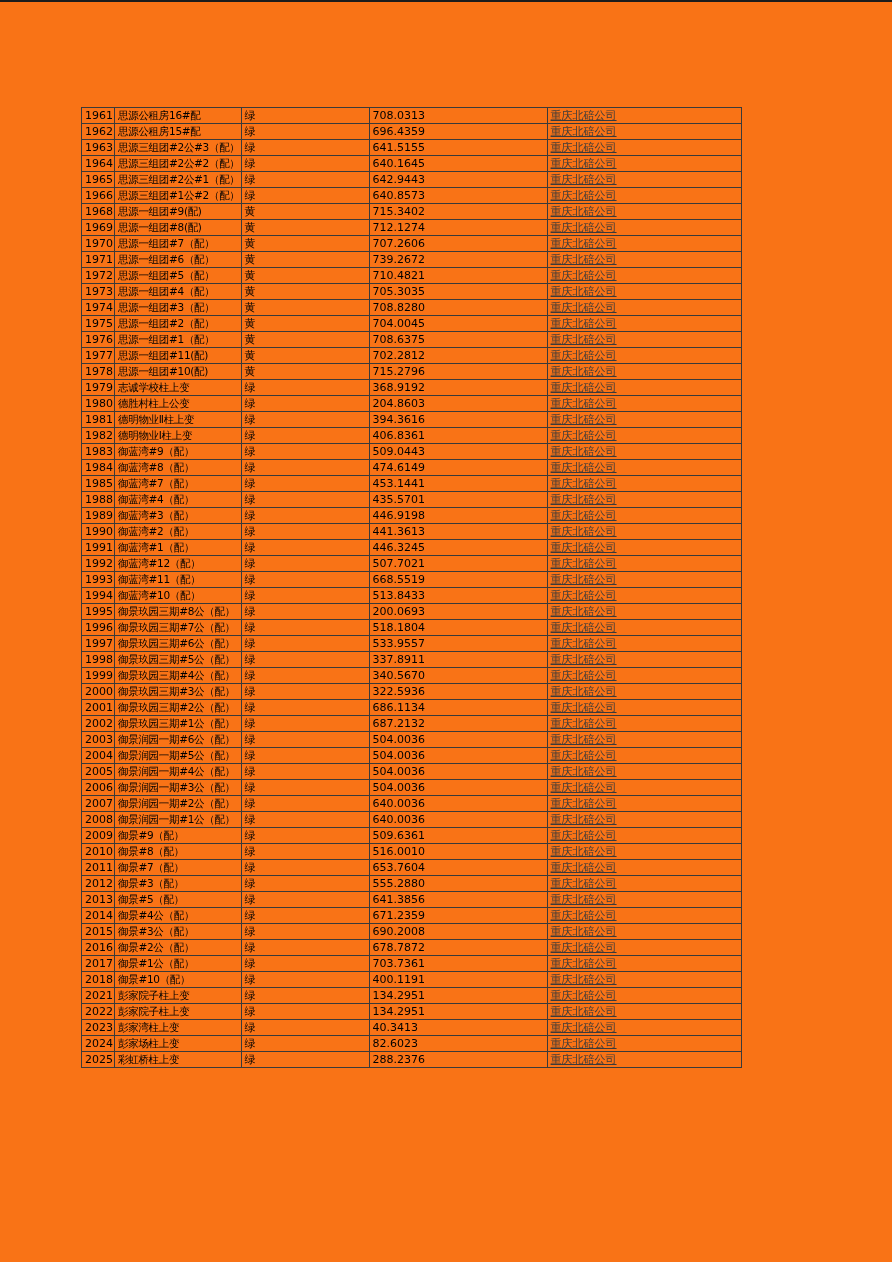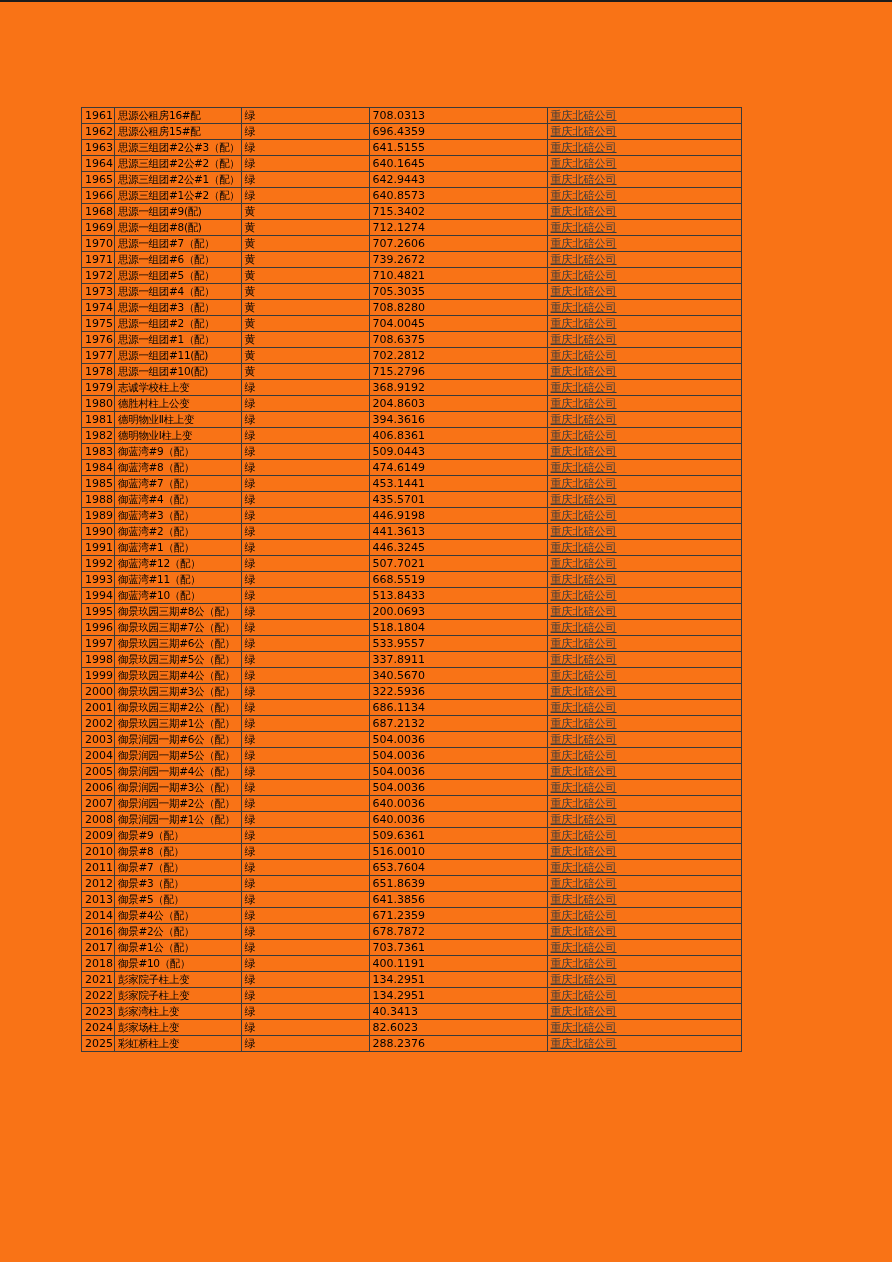--- a/index.html
+++ b/index.html
@@ -394,35 +394,42 @@
           <td class="col-id">2011</td>
           <td class="col-name">御景#7（配）</td>
           <td class="col-status">绿</td>
           <td class="col-value">653.7604</td>
           <td class="col-company"><a class="company-link">重庆北碚公司</a></td>
         </tr>
         <tr>
           <td class="col-id">2012</td>
           <td class="col-name">御景#3（配）</td>
           <td class="col-status">绿</td>
-          <td class="col-value">651.8639</td>
+          <td class="col-value">555.2880</td>
           <td class="col-company"><a class="company-link">重庆北碚公司</a></td>
         </tr>
         <tr>
           <td class="col-id">2013</td>
           <td class="col-name">御景#5（配）</td>
           <td class="col-status">绿</td>
           <td class="col-value">641.3856</td>
           <td class="col-company"><a class="company-link">重庆北碚公司</a></td>
         </tr>
         <tr>
           <td class="col-id">2014</td>
           <td class="col-name">御景#4公（配）</td>
           <td class="col-status">绿</td>
           <td class="col-value">671.2359</td>
+          <td class="col-company"><a class="company-link">重庆北碚公司</a></td>
+        </tr>
+        <tr>
+          <td class="col-id">2015</td>
+          <td class="col-name">御景#3公（配）</td>
+          <td class="col-status">绿</td>
+          <td class="col-value">690.2008</td>
           <td class="col-company"><a class="company-link">重庆北碚公司</a></td>
         </tr>
         <tr>
           <td class="col-id">2016</td>
           <td class="col-name">御景#2公（配）</td>
           <td class="col-status">绿</td>
           <td class="col-value">678.7872</td>
           <td class="col-company"><a class="company-link">重庆北碚公司</a></td>
         </tr>
         <tr>

